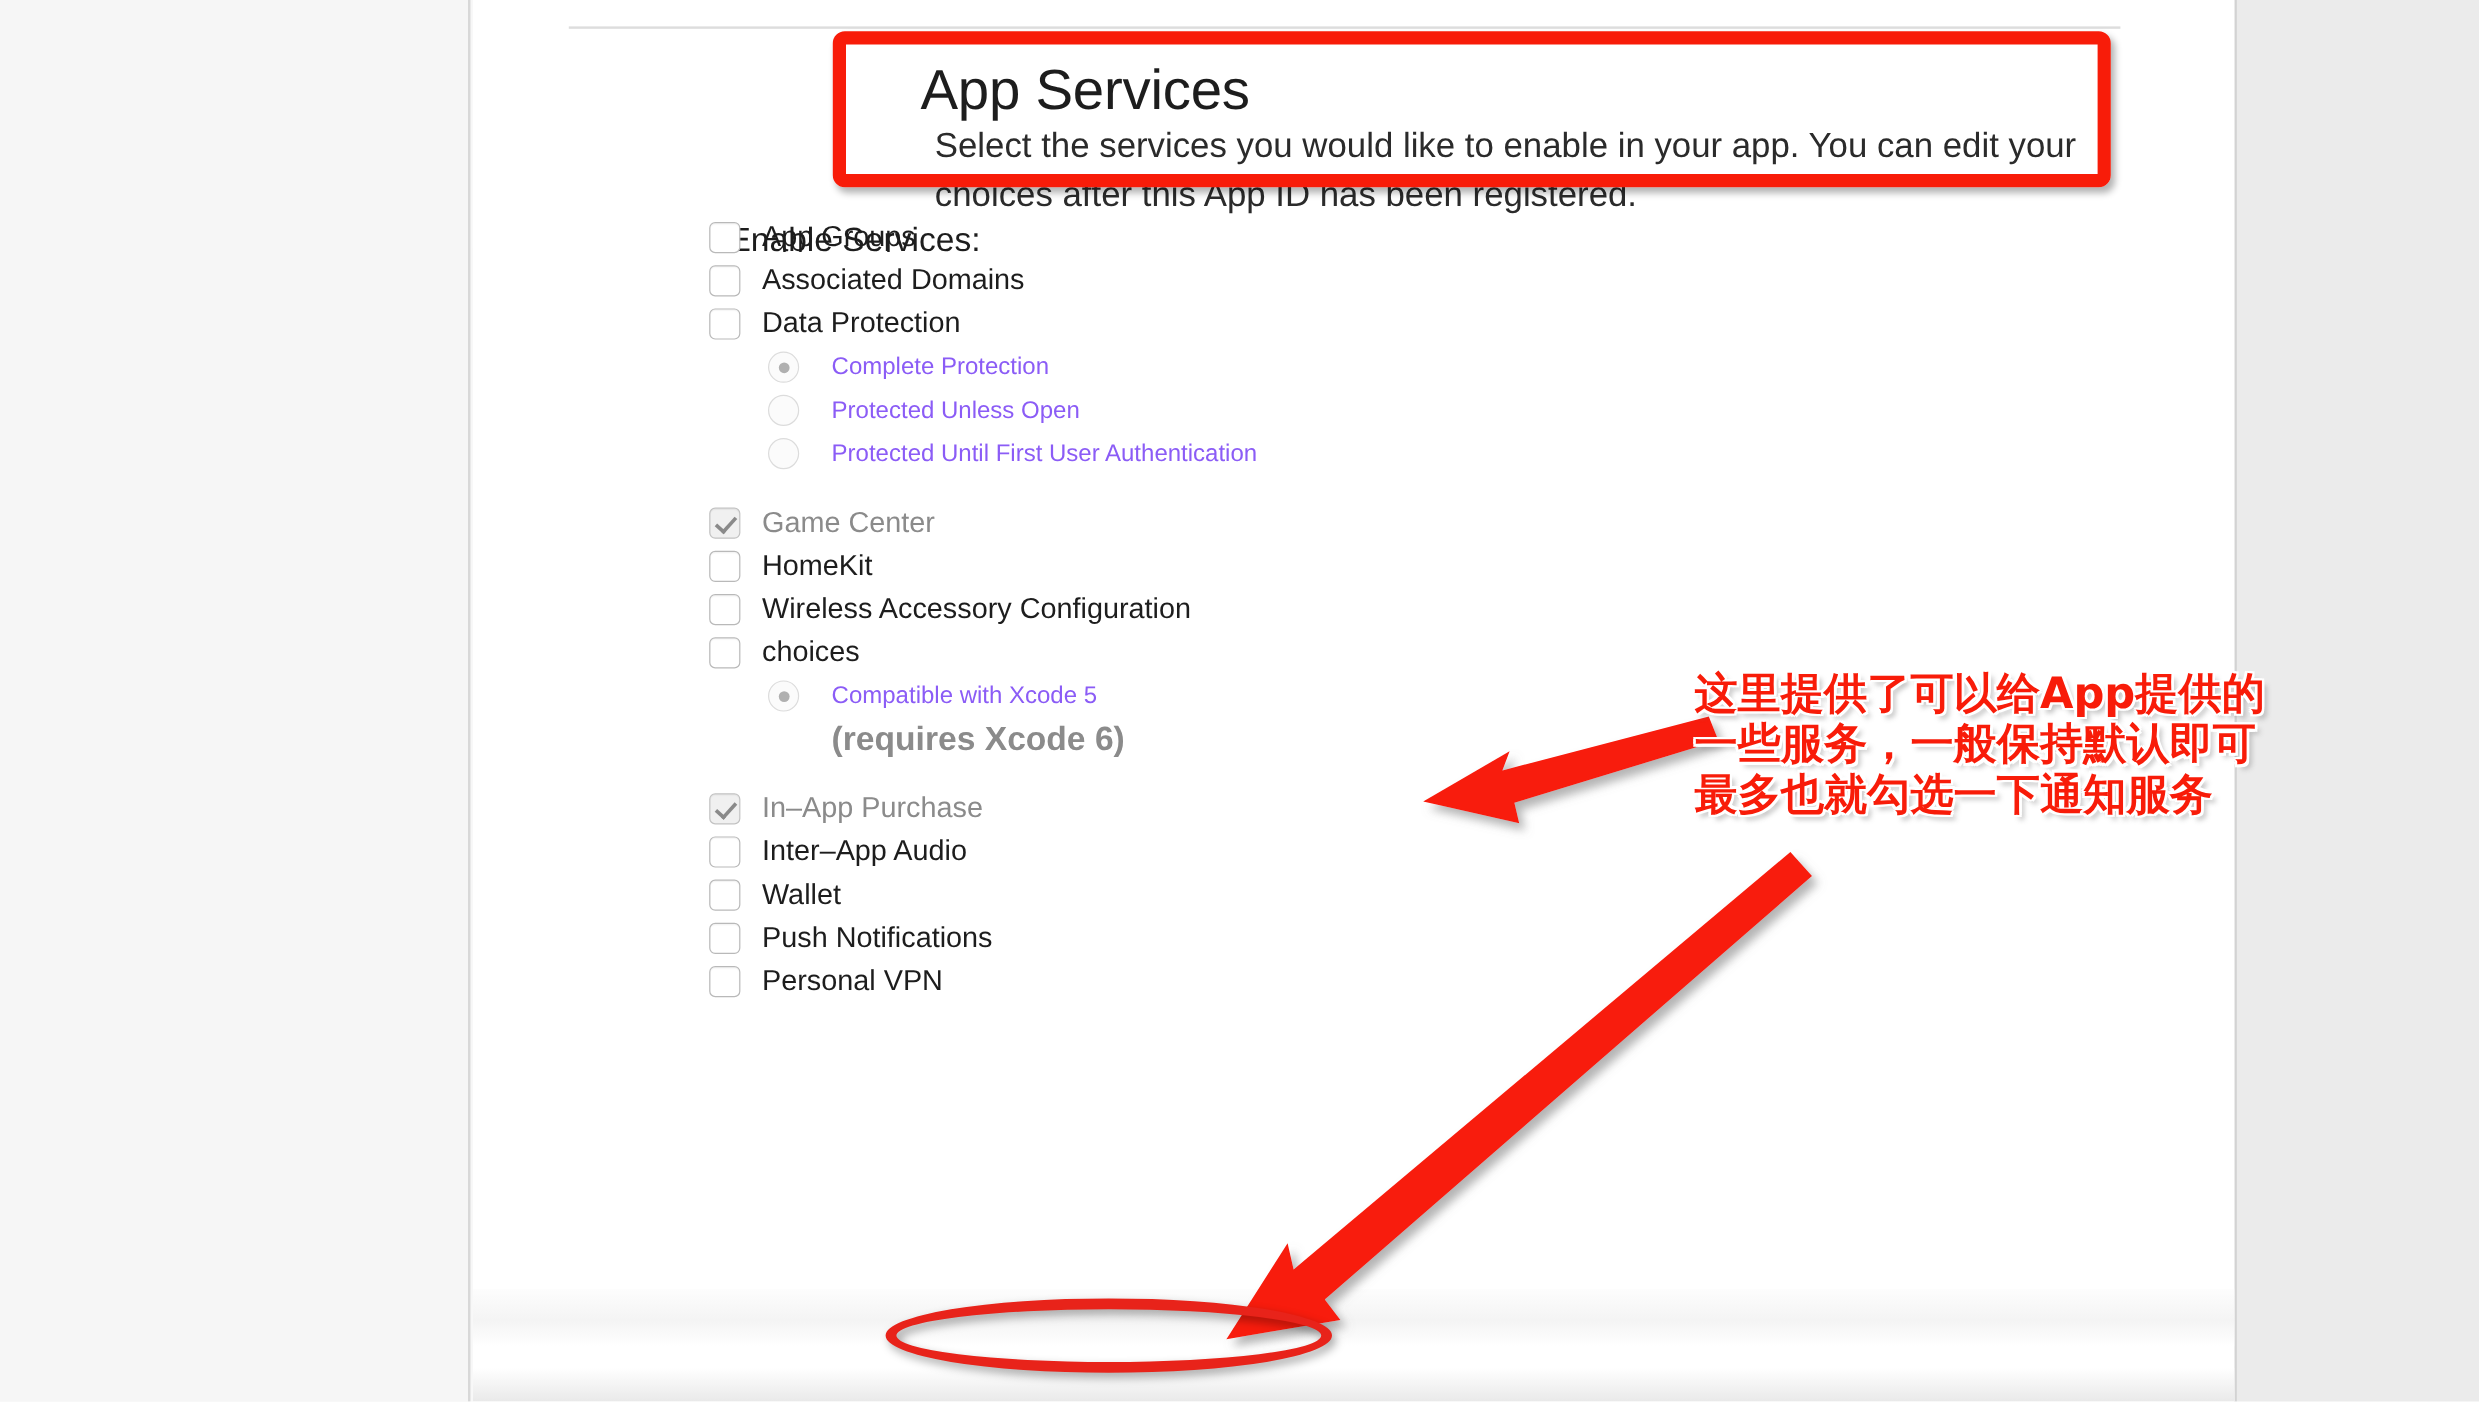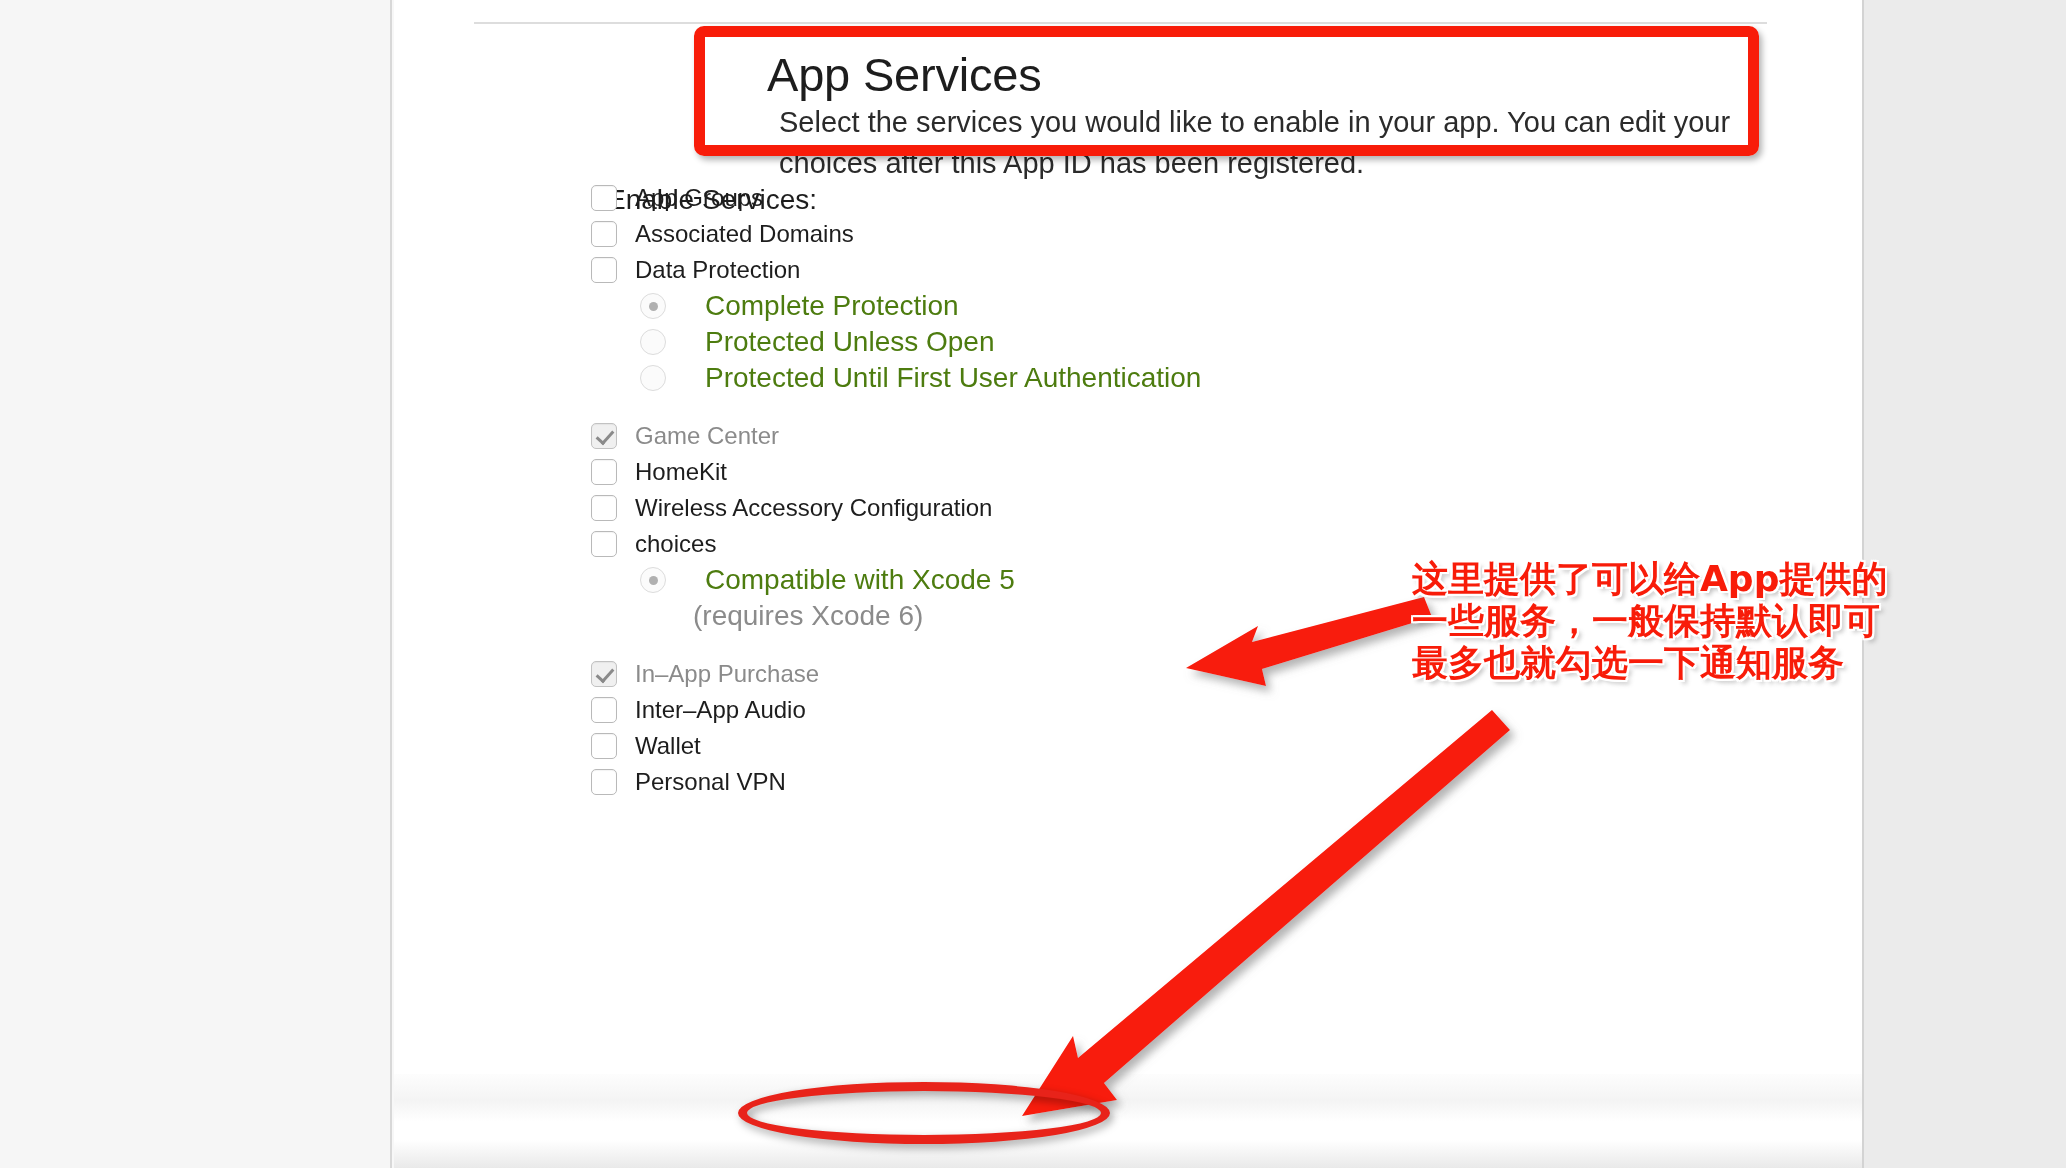--- a/index.html
+++ b/index.html
@@ -106,24 +106,24 @@
     background:#fbfbfb;
     box-sizing:border-box;
     position:relative;
     flex:0 0 auto;
   }
   .radio.sel::after{
     content:"";position:absolute;left:7.5px;top:7.5px;
     width:9px;height:9px;border-radius:50%;background:#b0b0b0;
   }
   .radiolabel{
-    margin-left:39px;font-size:28px;color:#4d7c0f;white-space:nowrap;
+    margin-left:27px;font-size:20px;color:#8b5cf6;white-space:nowrap;
   }
   .controw{margin-left:299px;height:36px;display:flex;align-items:center;}
-  .contlabel{font-size:28px;color:#8b8b8b;white-space:nowrap;}
+  .contlabel{font-size:28px;color:#8b8b8b;white-space:nowrap;font-weight:bold;}
   .gap{height:22px;}
   
   #pn-band{
     position:absolute;left:0;top:1074px;width:1468px;height:48px;
     background:linear-gradient(to bottom,#fdfdfd 0%,#f4f4f4 55%,#ffffff 100%);
     pointer-events:none;
   }
   #bottom-fade{
     position:absolute;left:0;top:1140px;width:1468px;height:28px;
     background:linear-gradient(to bottom,#ffffff 0%,#e9e9e9 100%);
@@ -246,20 +246,24 @@
     <div class="cbrow">
       <span class="cb"></span>
       <span class="cblabel">Inter–App Audio</span>
     </div>
 
     <div class="cbrow">
       <span class="cb"></span>
       <span class="cblabel">Wallet</span>
     </div>
 
+    <div class="cbrow">
+      <span class="cb"></span>
+      <span class="cblabel">Push Notifications</span>
+    </div>
 
     <div class="cbrow">
       <span class="cb"></span>
       <span class="cblabel">Personal VPN</span>
     </div>
 
   </div>
 
   <div id="pn-band"></div>
   <div id="bottom-fade"></div>

